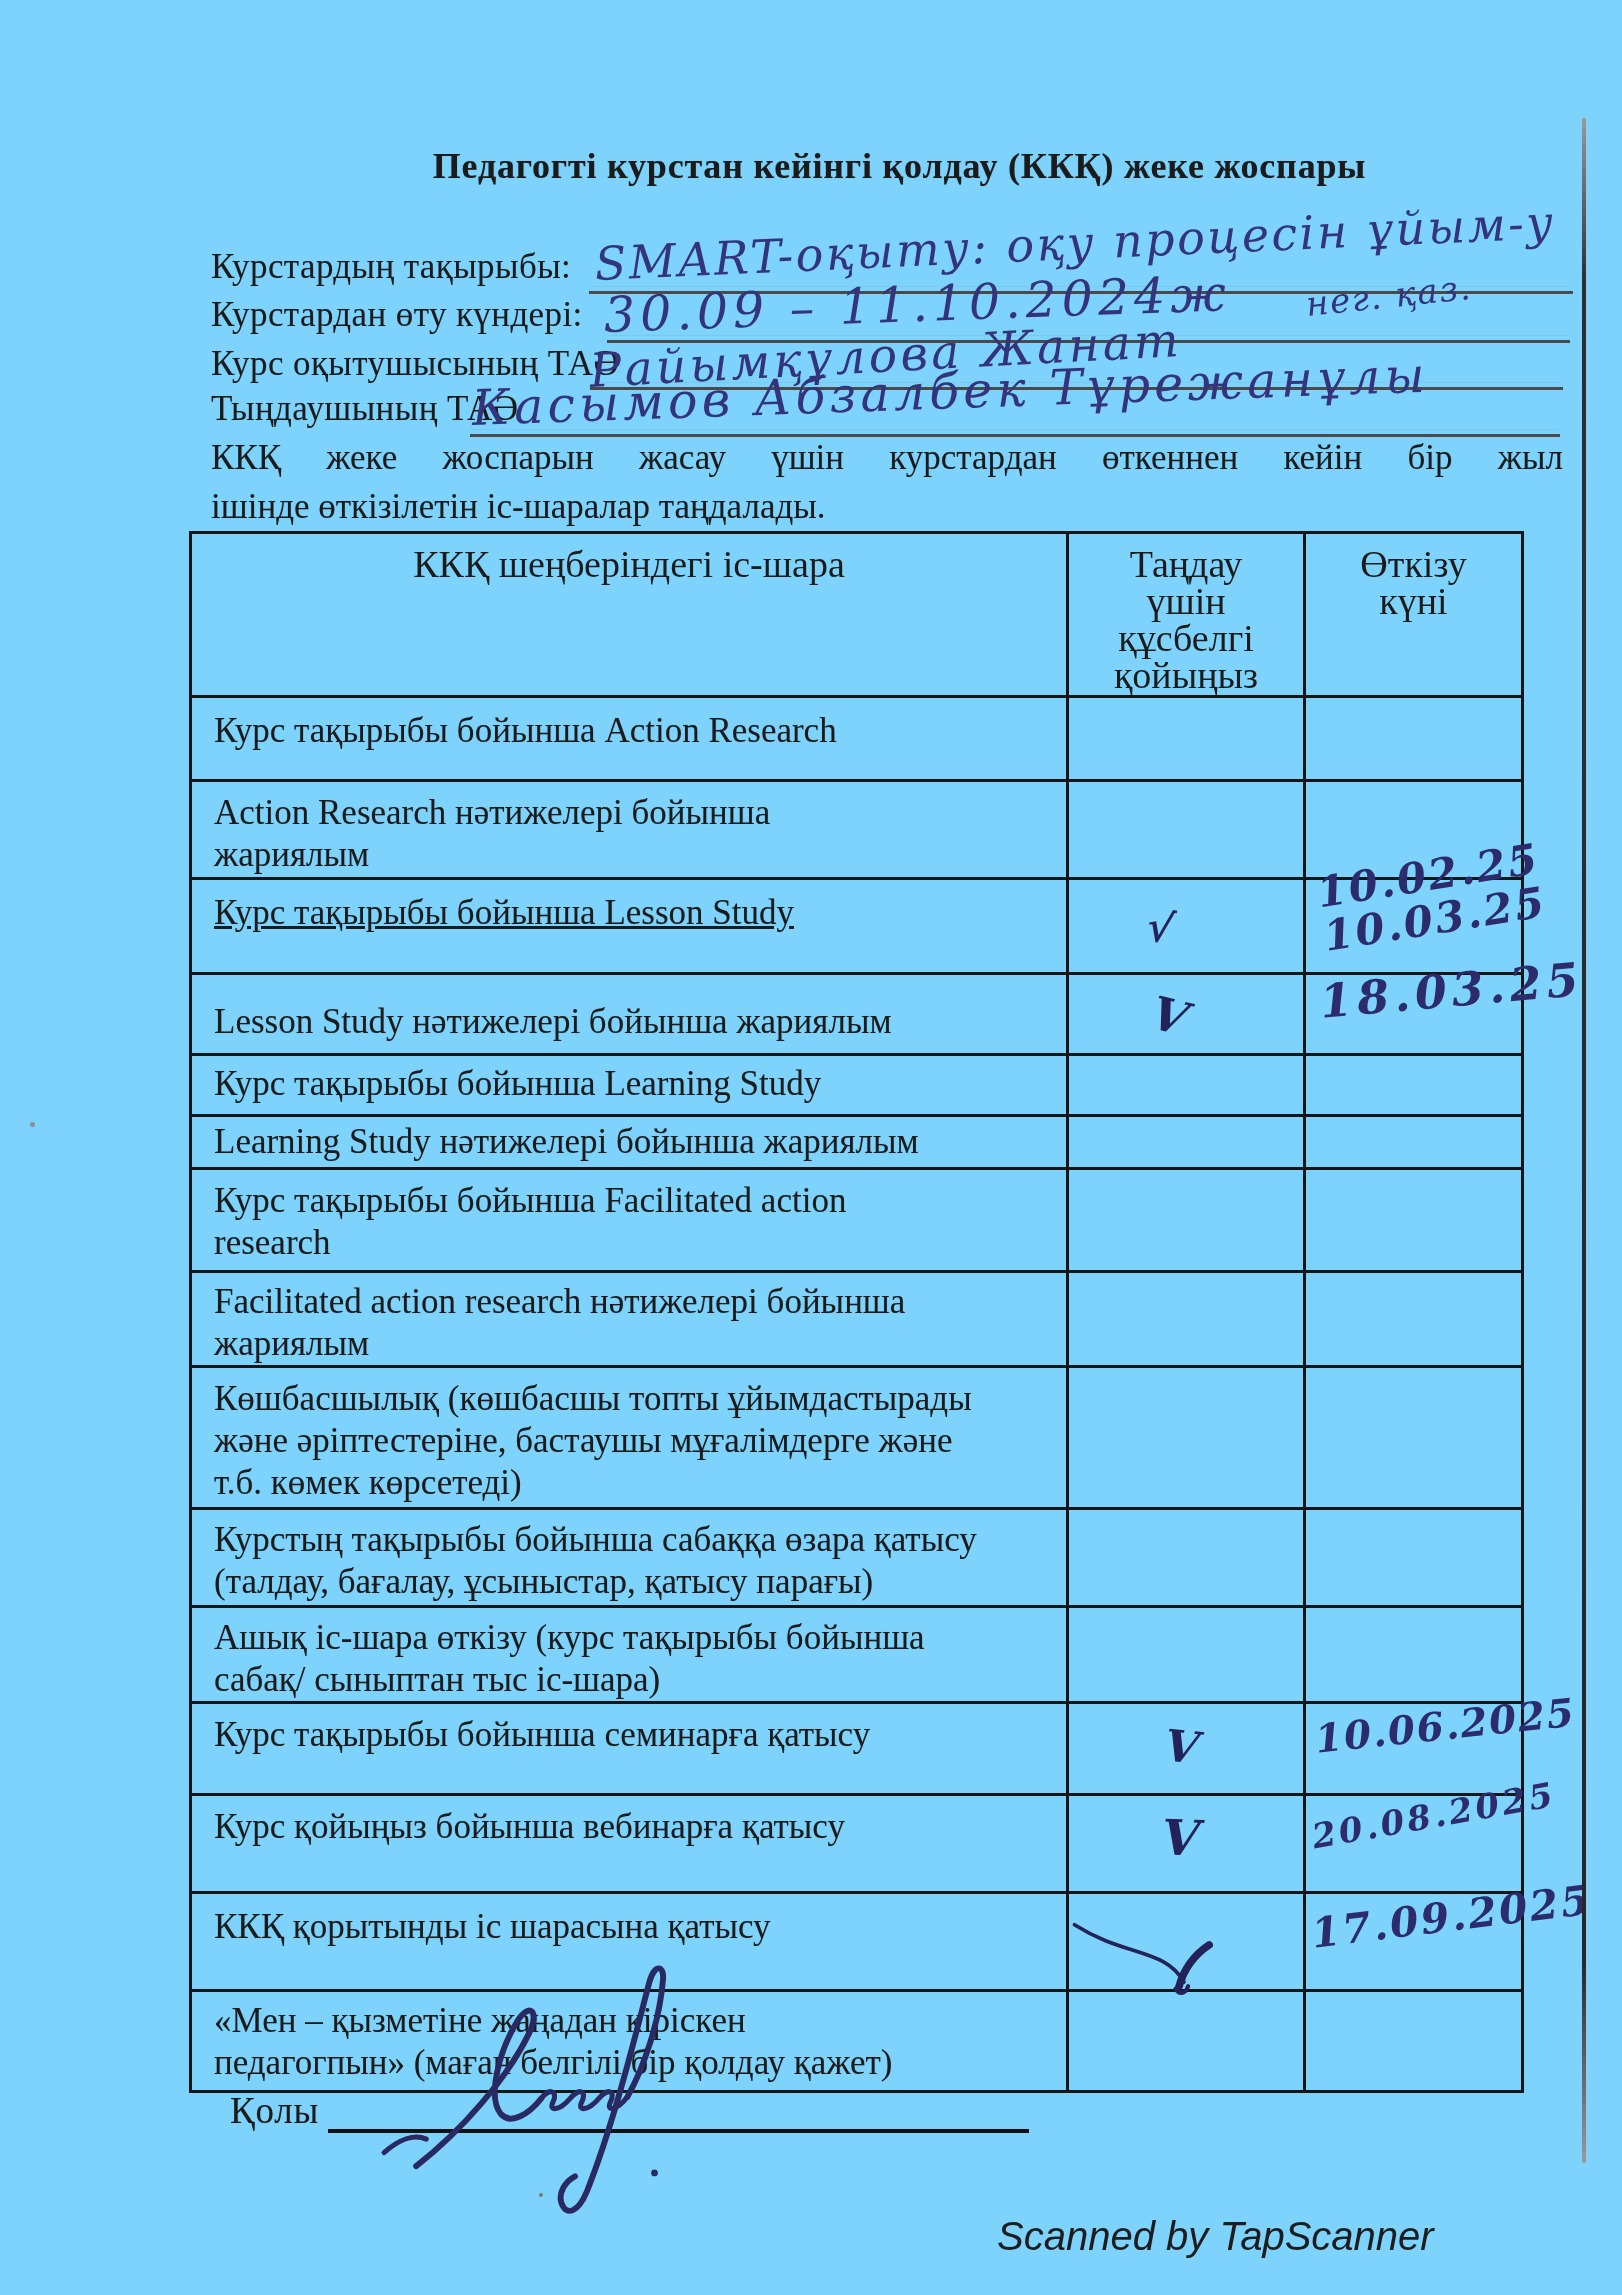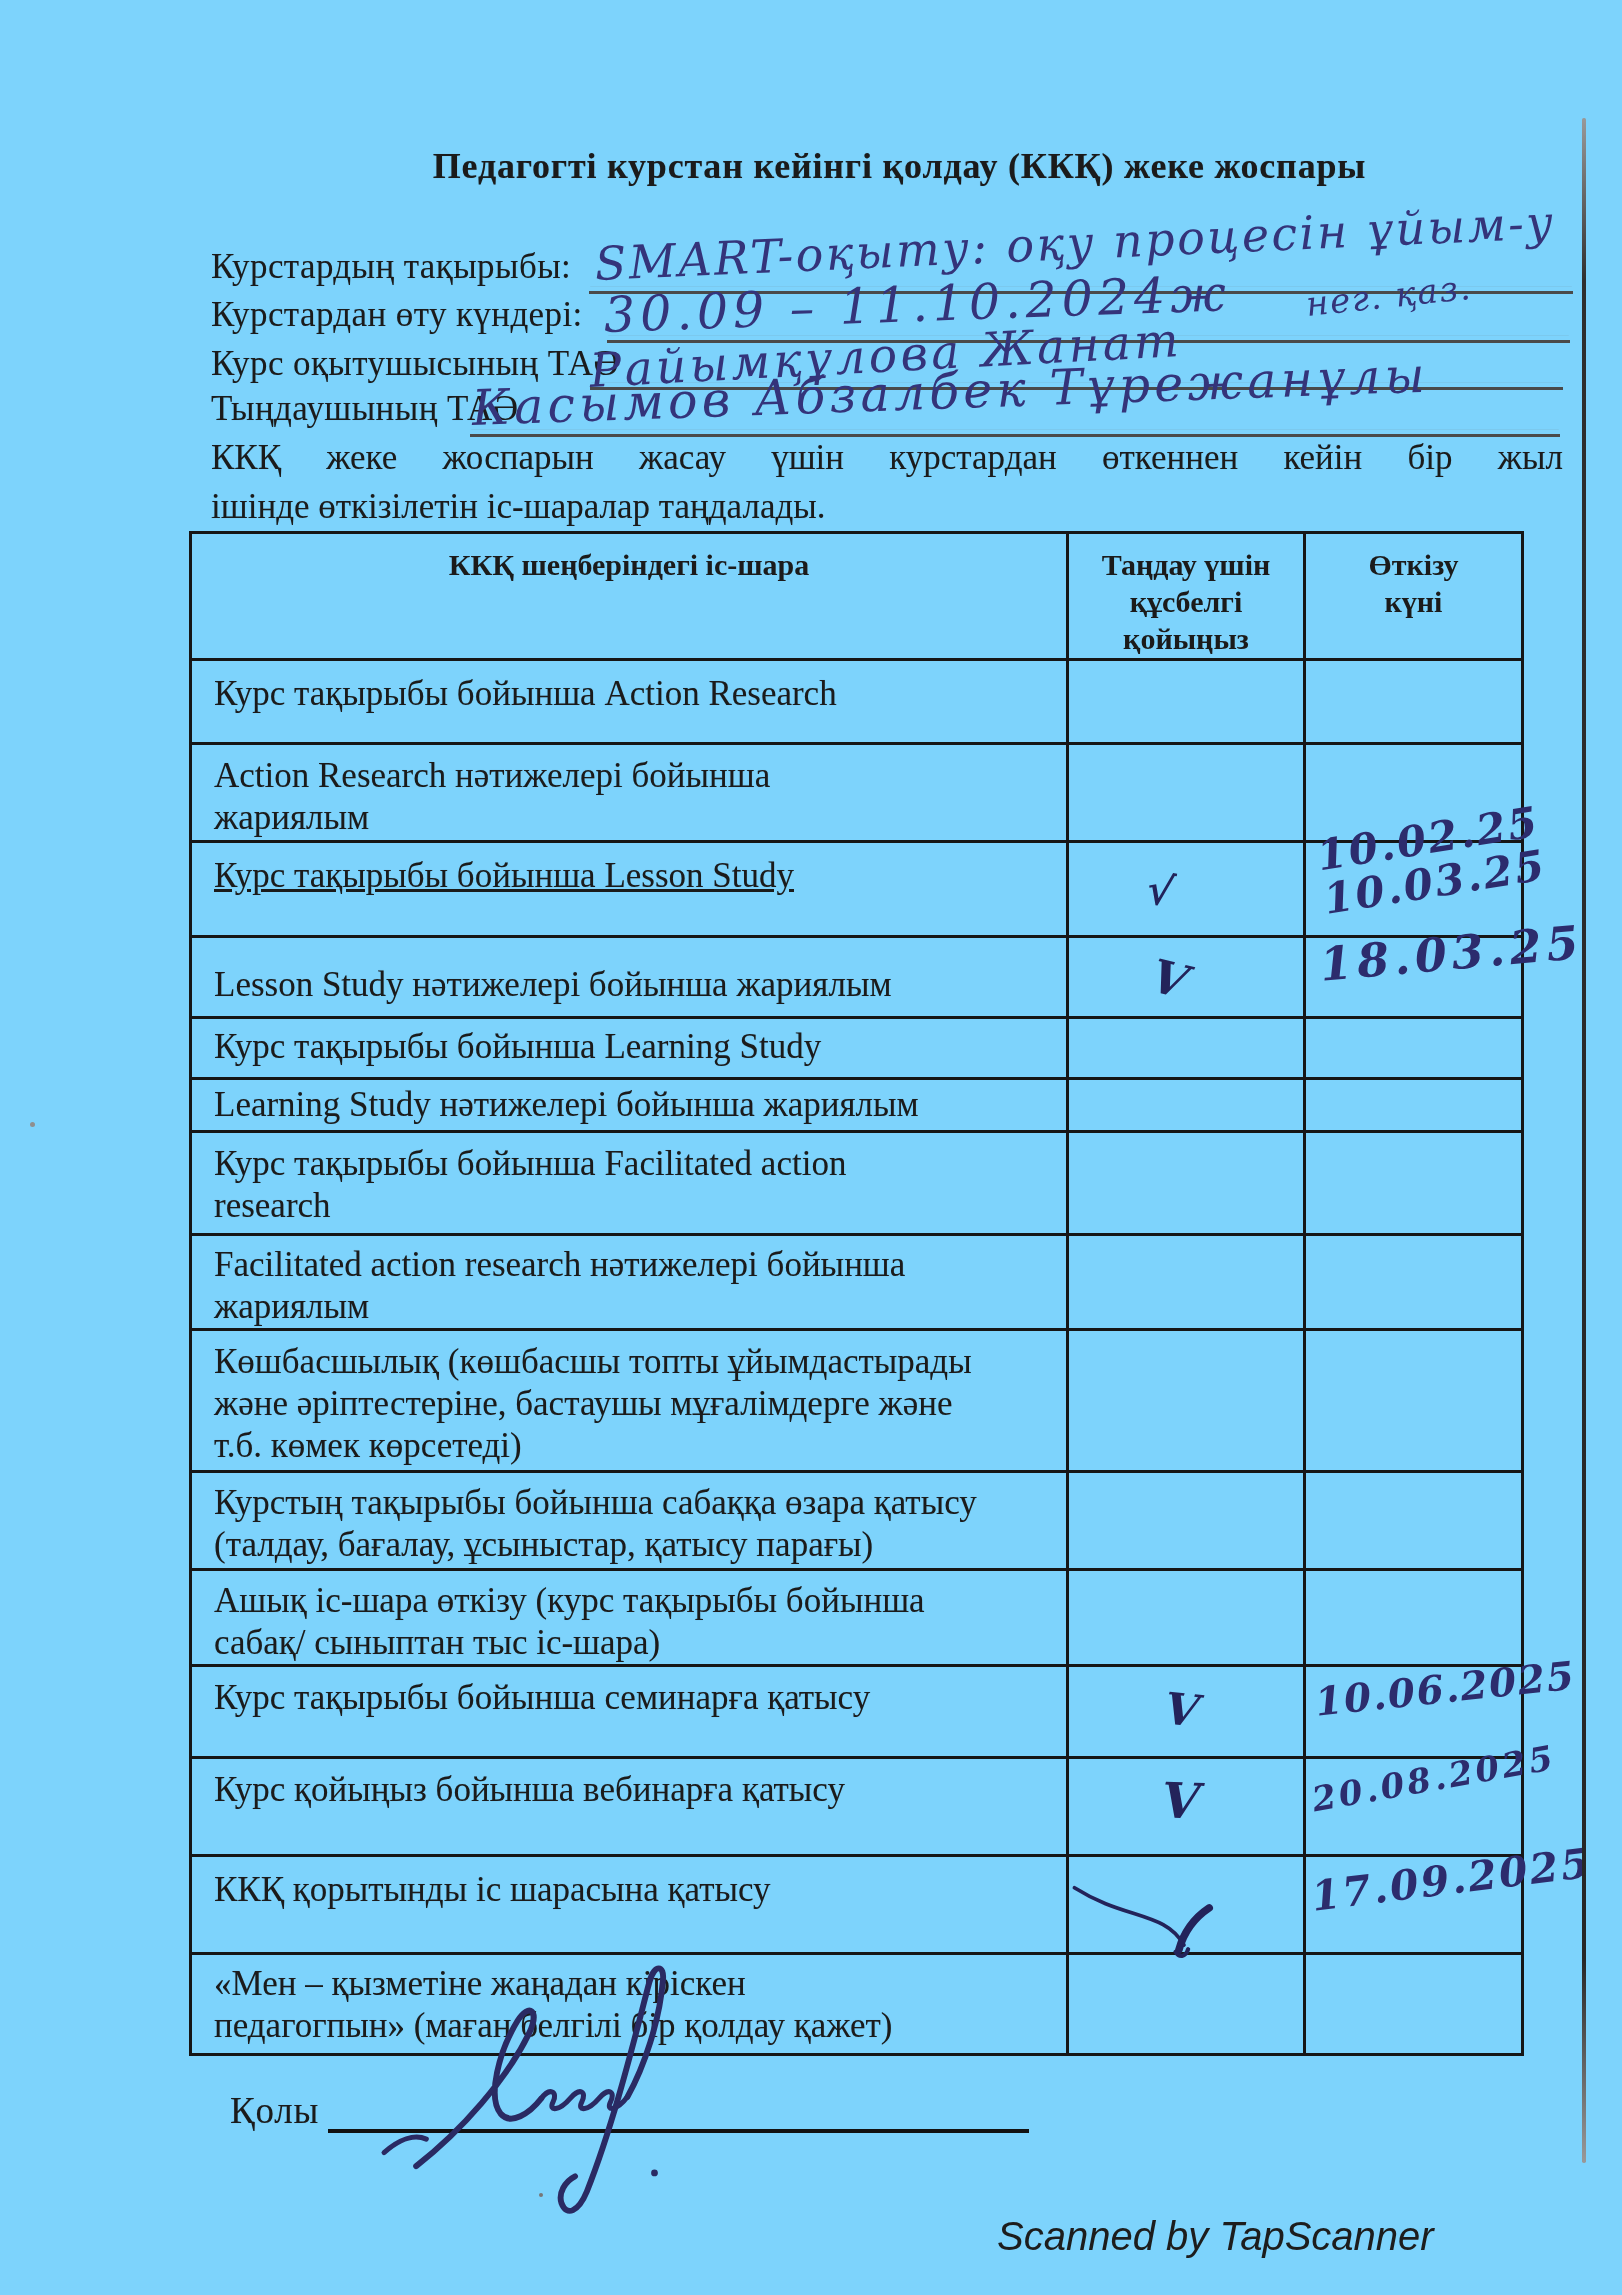--- a/index.html
+++ b/index.html
@@ -9,21 +9,21 @@
   .title{font-size:36px;font-weight:bold;letter-spacing:0.8px;text-align:center;
          left:363px;top:145px;width:1073px;text-shadow:0 0 0.8px rgba(0,0,0,.25);}
   .flabel{font-size:35px;letter-spacing:0.4px;white-space:nowrap;text-shadow:0 0 0.8px rgba(0,0,0,.2);}
   .uline{height:2.5px;background:#4a4a4a;box-shadow:0 -6px 0 -1.3px rgba(110,110,110,.25);}
   .hw{font-family:"DejaVu Serif","Liberation Serif",serif;font-style:italic;color:#34347a;
       white-space:nowrap;transform-origin:left bottom;}
   .intro{font-size:35px;width:1352px;text-shadow:0 0 0.8px rgba(0,0,0,.2);}
   .just{text-align:justify;text-align-last:justify;}
   table.plan{position:absolute;left:189px;top:531px;border-collapse:collapse;table-layout:fixed;}
   table.plan th,table.plan td{border:3.4px solid #161616;vertical-align:top;box-sizing:border-box;}
-  table.plan th{font-weight:bold;font-size:30px;text-align:center;padding-top:12px;line-height:37px;}
+  table.plan th{font-weight:normal;font-size:38px;text-align:center;padding-top:12px;line-height:37px;}
   td.act{font-size:35px;line-height:42px;padding:8.4px 13.5px 0 22px;text-shadow:0 0 0.8px rgba(0,0,0,.22);}
   td.chk{position:relative;color:#23235a;}
   td.dt{position:relative;color:#2c2c6d;}
   .mark{position:absolute;font-family:"DejaVu Serif",serif;font-style:italic;font-weight:bold;
         transform-origin:center;}
   .hand-date{position:absolute;font-family:"DejaVu Serif",serif;font-style:italic;font-weight:bold;
         white-space:nowrap;transform-origin:left top;}
   .h3s{display:inline-block;max-width:127px;}
   .h2s{display:inline-block;max-width:199px;}
   .siglabel{font-size:37px;letter-spacing:0.8px;text-shadow:0 0 0.8px rgba(0,0,0,.2);}

